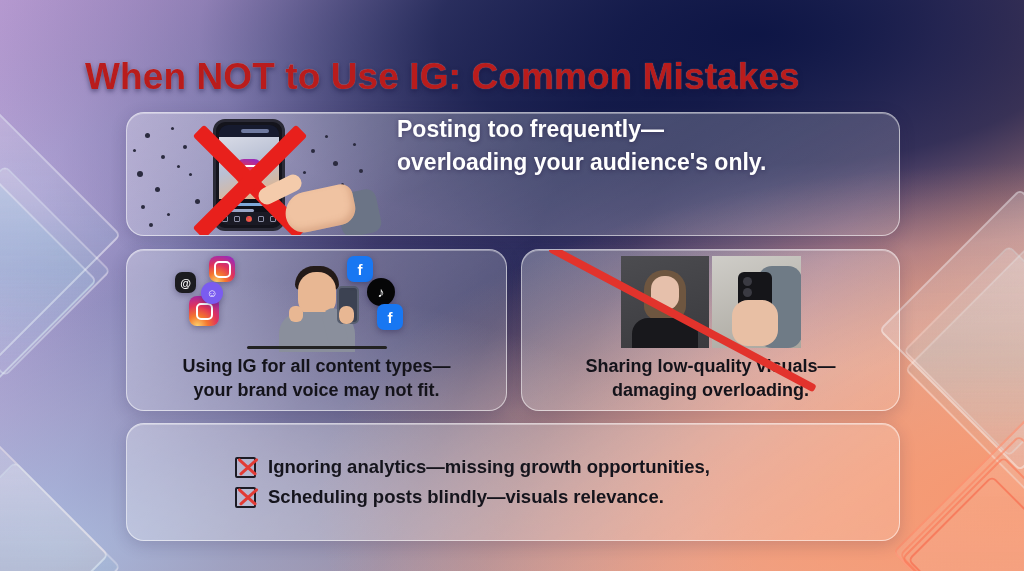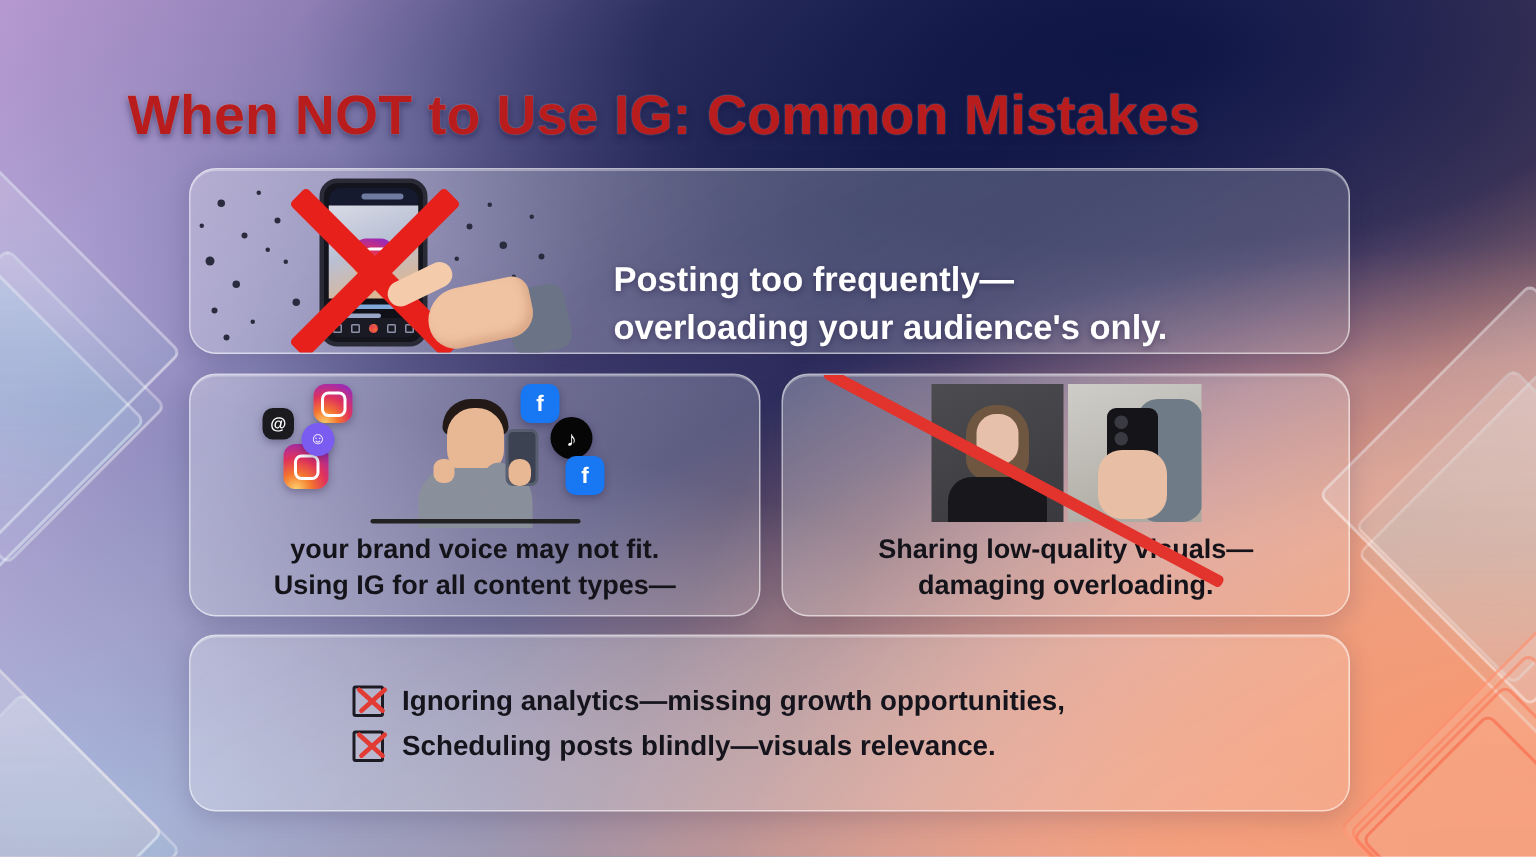--- a/index.html
+++ b/index.html
@@ -91,21 +91,21 @@
     background:linear-gradient(150deg, rgba(255,255,255,0.30), rgba(255,255,255,0.14));
     box-shadow:0 4px 16px rgba(40,30,70,0.18), inset 0 1px 0 rgba(255,255,255,0.35);
     overflow:hidden;
   }
   #card-top   { left:126px; top:112px; width:774px; height:124px; }
   #card-mid-l { left:126px; top:249px; width:381px; height:162px; }
   #card-mid-r { left:521px; top:249px; width:379px; height:162px; }
   #card-bottom{ left:126px; top:423px; width:774px; height:118px; }
 
   
-  .top-inner{ display:flex; height:100%; align-items:flex-end;gap:12px; }
+  .top-inner{ display:flex; height:100%; align-items:flex-start; }
   .top-art{ width:262px; height:100%; position:relative; flex:none; }
   .top-text{
     flex:1; padding-left:8px; padding-right:20px;
     color:#ffffff; font-size:23px; font-weight:bold; line-height:1.42;
     text-shadow:0 1px 4px rgba(30,20,60,0.45);
   }
 
   
   .mid-inner{ display:flex; flex-direction:column; height:100%; }
   .mid-art{ flex:none; height:101px; position:relative; }
@@ -325,22 +325,22 @@
         <div class="sicon ig" style="left:62px;top:46px;width:30px;height:30px"></div>
         <div class="sicon wa" style="left:48px;top:22px;width:21px;height:21px;font-size:11px">@</div>
         <div class="sicon ms" style="left:74px;top:32px;width:22px;height:22px;font-size:11px">☺</div>
         <div class="sicon fb" style="left:220px;top:6px">f</div>
         <div class="sicon tk" style="left:240px;top:28px;width:28px;height:28px;font-size:14px">♪</div>
         <div class="sicon fb" style="left:250px;top:54px">f</div>
       </div>
     </div>
     <div class="mid-text">
       <div>
+        <div>Using IG for all content types—</div>
         <div>your brand voice may not fit.</div>
-        <div>Using IG for all content types—</div>
       </div>
     </div>
   </div>
 </div>
 
 <div class="card" id="card-mid-r">
   <div class="mid-inner">
     <div class="mid-art">
       <div class="photos">
         <div class="ph-a">

